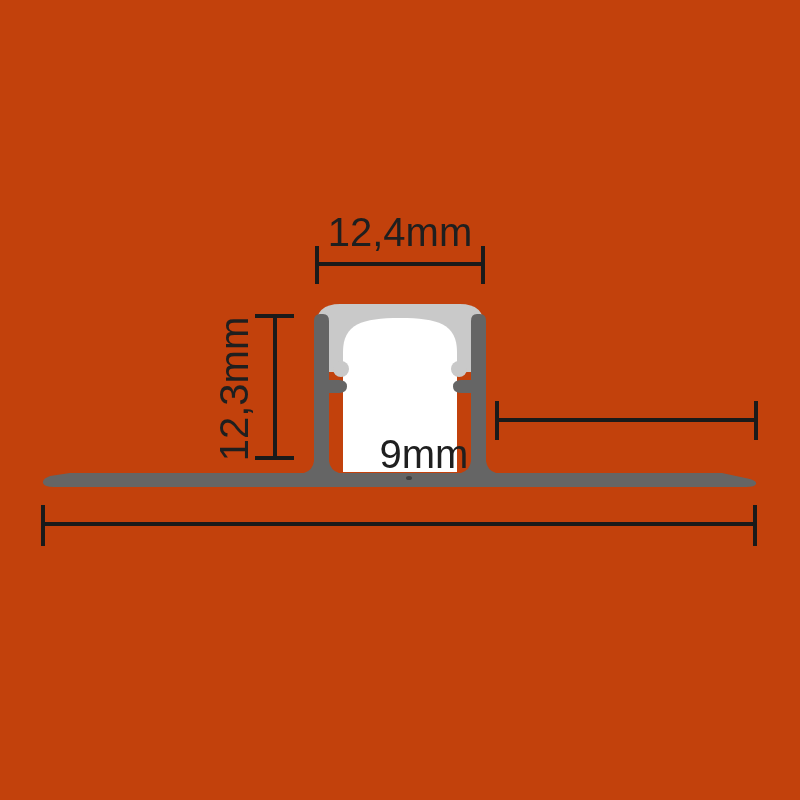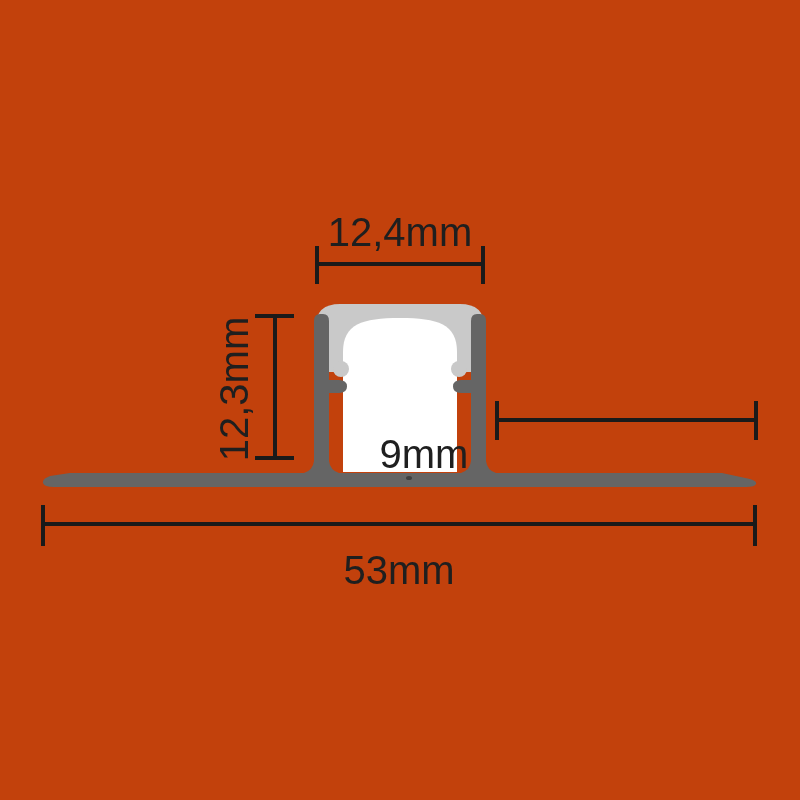--- a/index.html
+++ b/index.html
@@ -89,14 +89,13 @@
     </g>
   </svg>
 
   <div class="dim-label" style="left:400px; top:232px;">12,4mm</div>
 
   <div class="dim-label rotated" style="left:234px; top:389px;">12,3mm</div>
 
 
   <div class="dim-label" style="left:424px; top:428px;margin-top:26px;">9mm</div>
 
-  <div class="dim-label" style="left:399px; top:570px;">53mm</div>
 </div>
 
 </body></html>

